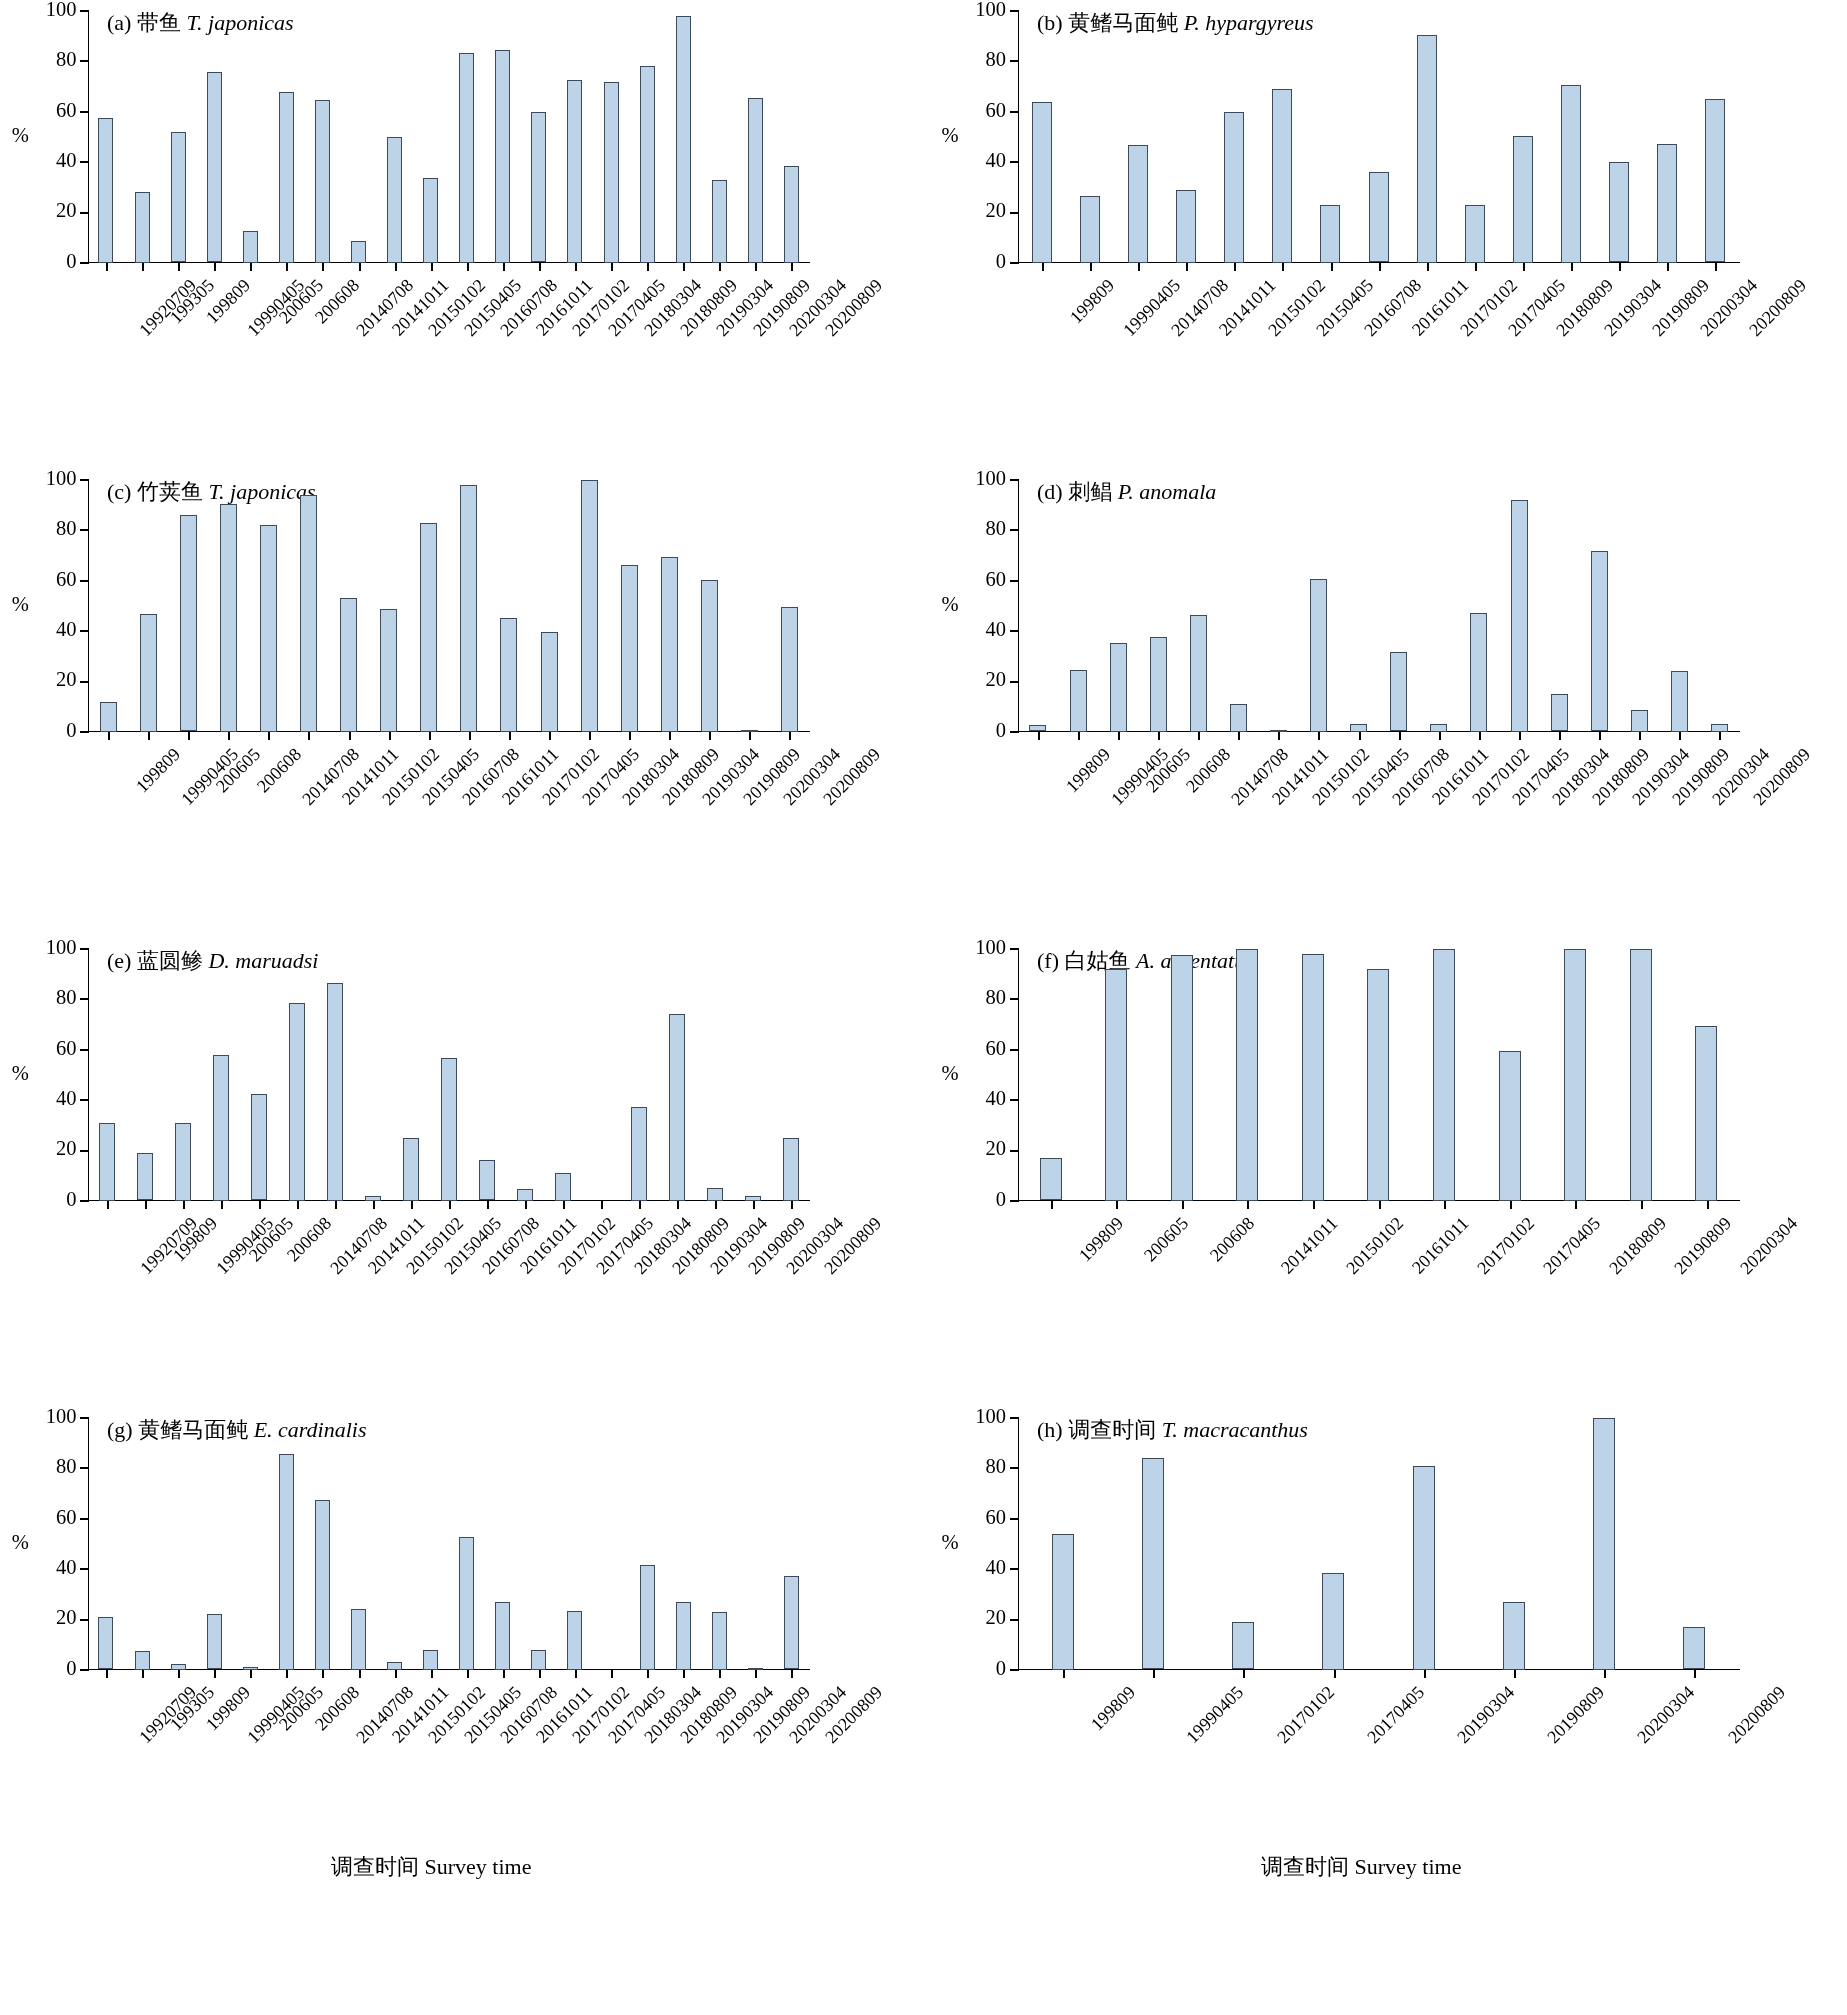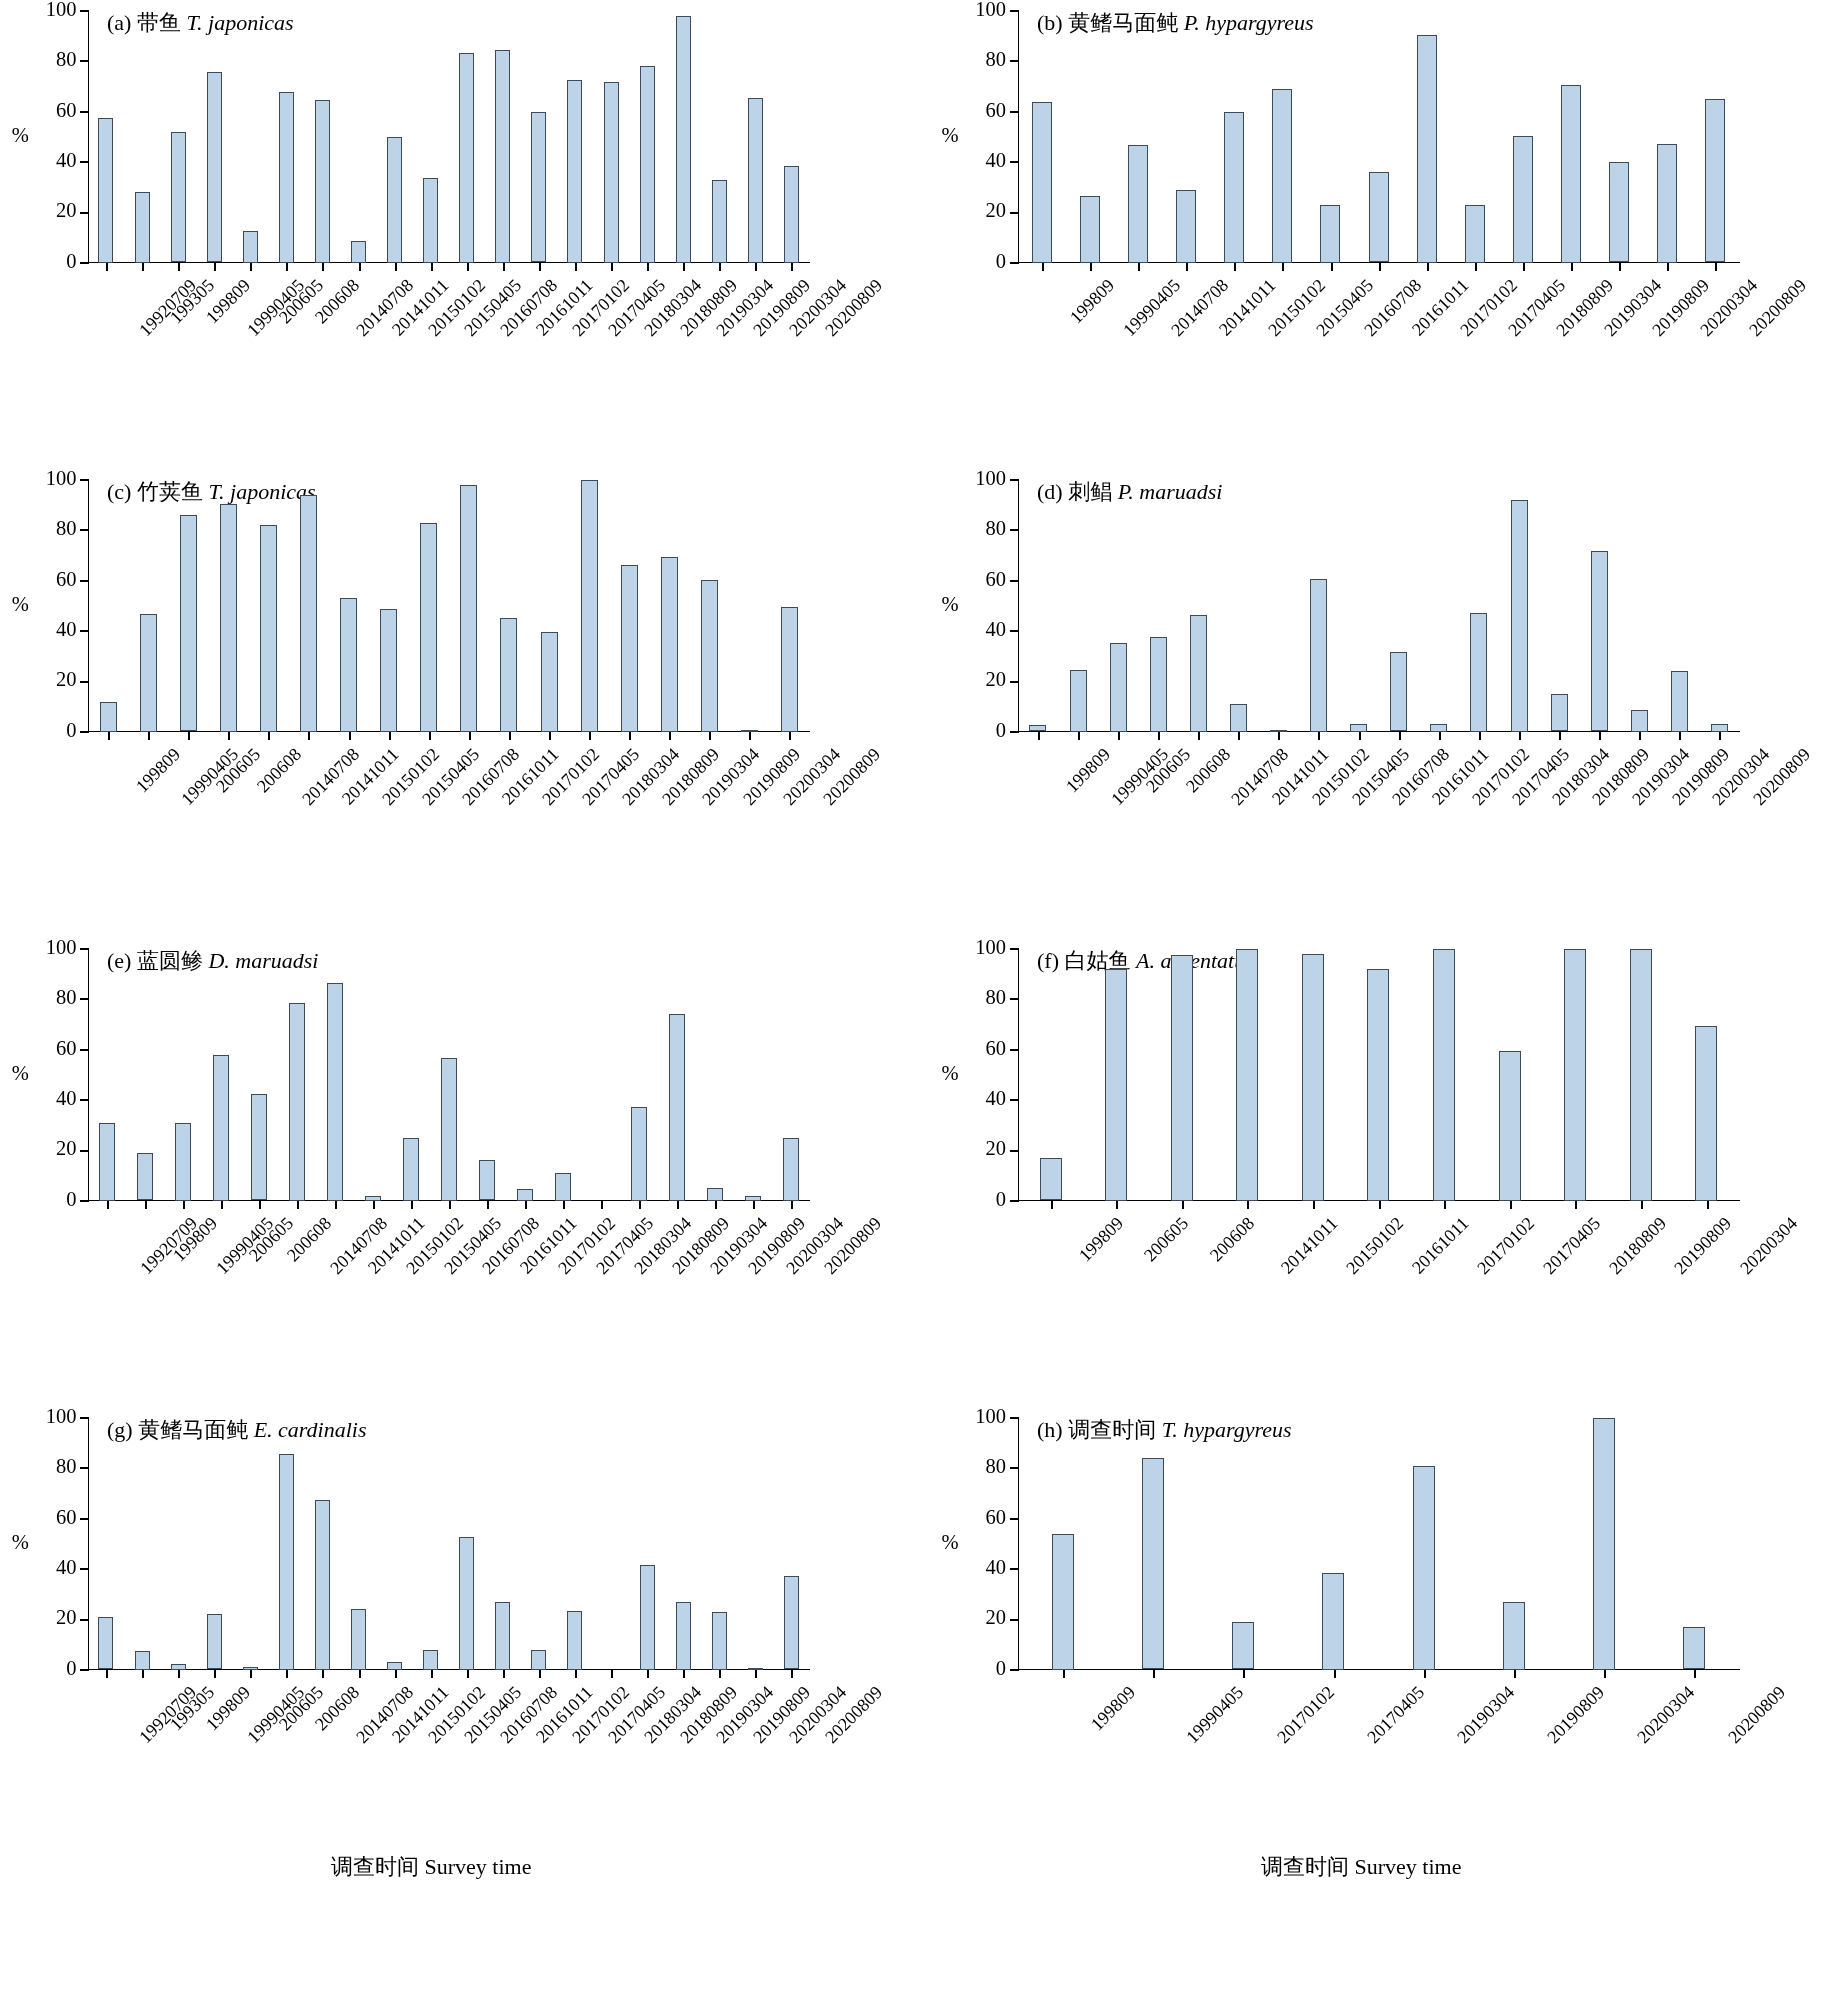--- a/index.html
+++ b/index.html
@@ -300,21 +300,21 @@
         <div class="xtick" style="left: 718px; top: 275px;">20190809</div>
         <div class="bar" style="left: 741px; top: 261px; width: 17px; height: 2px;"></div>
         <div class="xtickmark" style="left: 749px; top: 263px;"></div>
         <div class="xtick" style="left: 758px; top: 275px;">20200304</div>
         <div class="bar" style="left: 781px; top: 138px; width: 17px; height: 125px;"></div>
         <div class="xtickmark" style="left: 789px; top: 263px;"></div>
         <div class="xtick" style="left: 798px; top: 275px;">20200809</div>
       </div>
       <div class="cell">
         <div class="plot-area" style="left: 94px; top: 10.6px; width: 722px; height: 252px;"></div>
-        <div class="panel-label" style="left: 113px; top: 8.2px;"><span>(d) 刺鲳 </span><span class="sci">P. maruadsi</span></div>
+        <div class="panel-label" style="left: 113px; top: 8.2px;"><span>(d) 刺鲳 </span><span class="sci">P. anomala</span></div>
         <div class="ylabel" style="left: 17.6px; top: 124px;">%</div>
         <div class="ytick" style="left: 29px; top: 250px;">0</div>
         <div class="ytickmark" style="left: 86px; top: 262px;"></div>
         <div class="ytick" style="left: 29px; top: 199px;">20</div>
         <div class="ytickmark" style="left: 86px; top: 212px;"></div>
         <div class="ytick" style="left: 29px; top: 149px;">40</div>
         <div class="ytickmark" style="left: 86px; top: 161px;"></div>
         <div class="ytick" style="left: 29px; top: 99px;">60</div>
         <div class="ytickmark" style="left: 86px; top: 111px;"></div>
         <div class="ytick" style="left: 29px; top: 48px;">80</div>
@@ -571,21 +571,21 @@
         <div class="bar" style="left: 748px; top: 261px; width: 15px; height: 2px;"></div>
         <div class="xtickmark" style="left: 755px; top: 263px;"></div>
         <div class="xtick" style="left: 764px; top: 275px;">20200304</div>
         <div class="bar" style="left: 784px; top: 169px; width: 15px; height: 93px;"></div>
         <div class="xtickmark" style="left: 791px; top: 263px;"></div>
         <div class="xtick" style="left: 800px; top: 275px;">20200809</div>
         <div class="xaxis-title" style="left: 331px; top: 445px;">调查时间 Survey time</div>
       </div>
       <div class="cell">
         <div class="plot-area" style="left: 94px; top: 10.6px; width: 722px; height: 252px;"></div>
-        <div class="panel-label" style="left: 113px; top: 8.2px;"><span>(h) 调查时间 </span><span class="sci">T. hypargyreus</span></div>
+        <div class="panel-label" style="left: 113px; top: 8.2px;"><span>(h) 调查时间 </span><span class="sci">T. macracanthus</span></div>
         <div class="ylabel" style="left: 17.6px; top: 124px;">%</div>
         <div class="ytick" style="left: 29px; top: 250px;">0</div>
         <div class="ytickmark" style="left: 86px; top: 262px;"></div>
         <div class="ytick" style="left: 29px; top: 199px;">20</div>
         <div class="ytickmark" style="left: 86px; top: 212px;"></div>
         <div class="ytick" style="left: 29px; top: 149px;">40</div>
         <div class="ytickmark" style="left: 86px; top: 161px;"></div>
         <div class="ytick" style="left: 29px; top: 99px;">60</div>
         <div class="ytickmark" style="left: 86px; top: 111px;"></div>
         <div class="ytick" style="left: 29px; top: 48px;">80</div>

